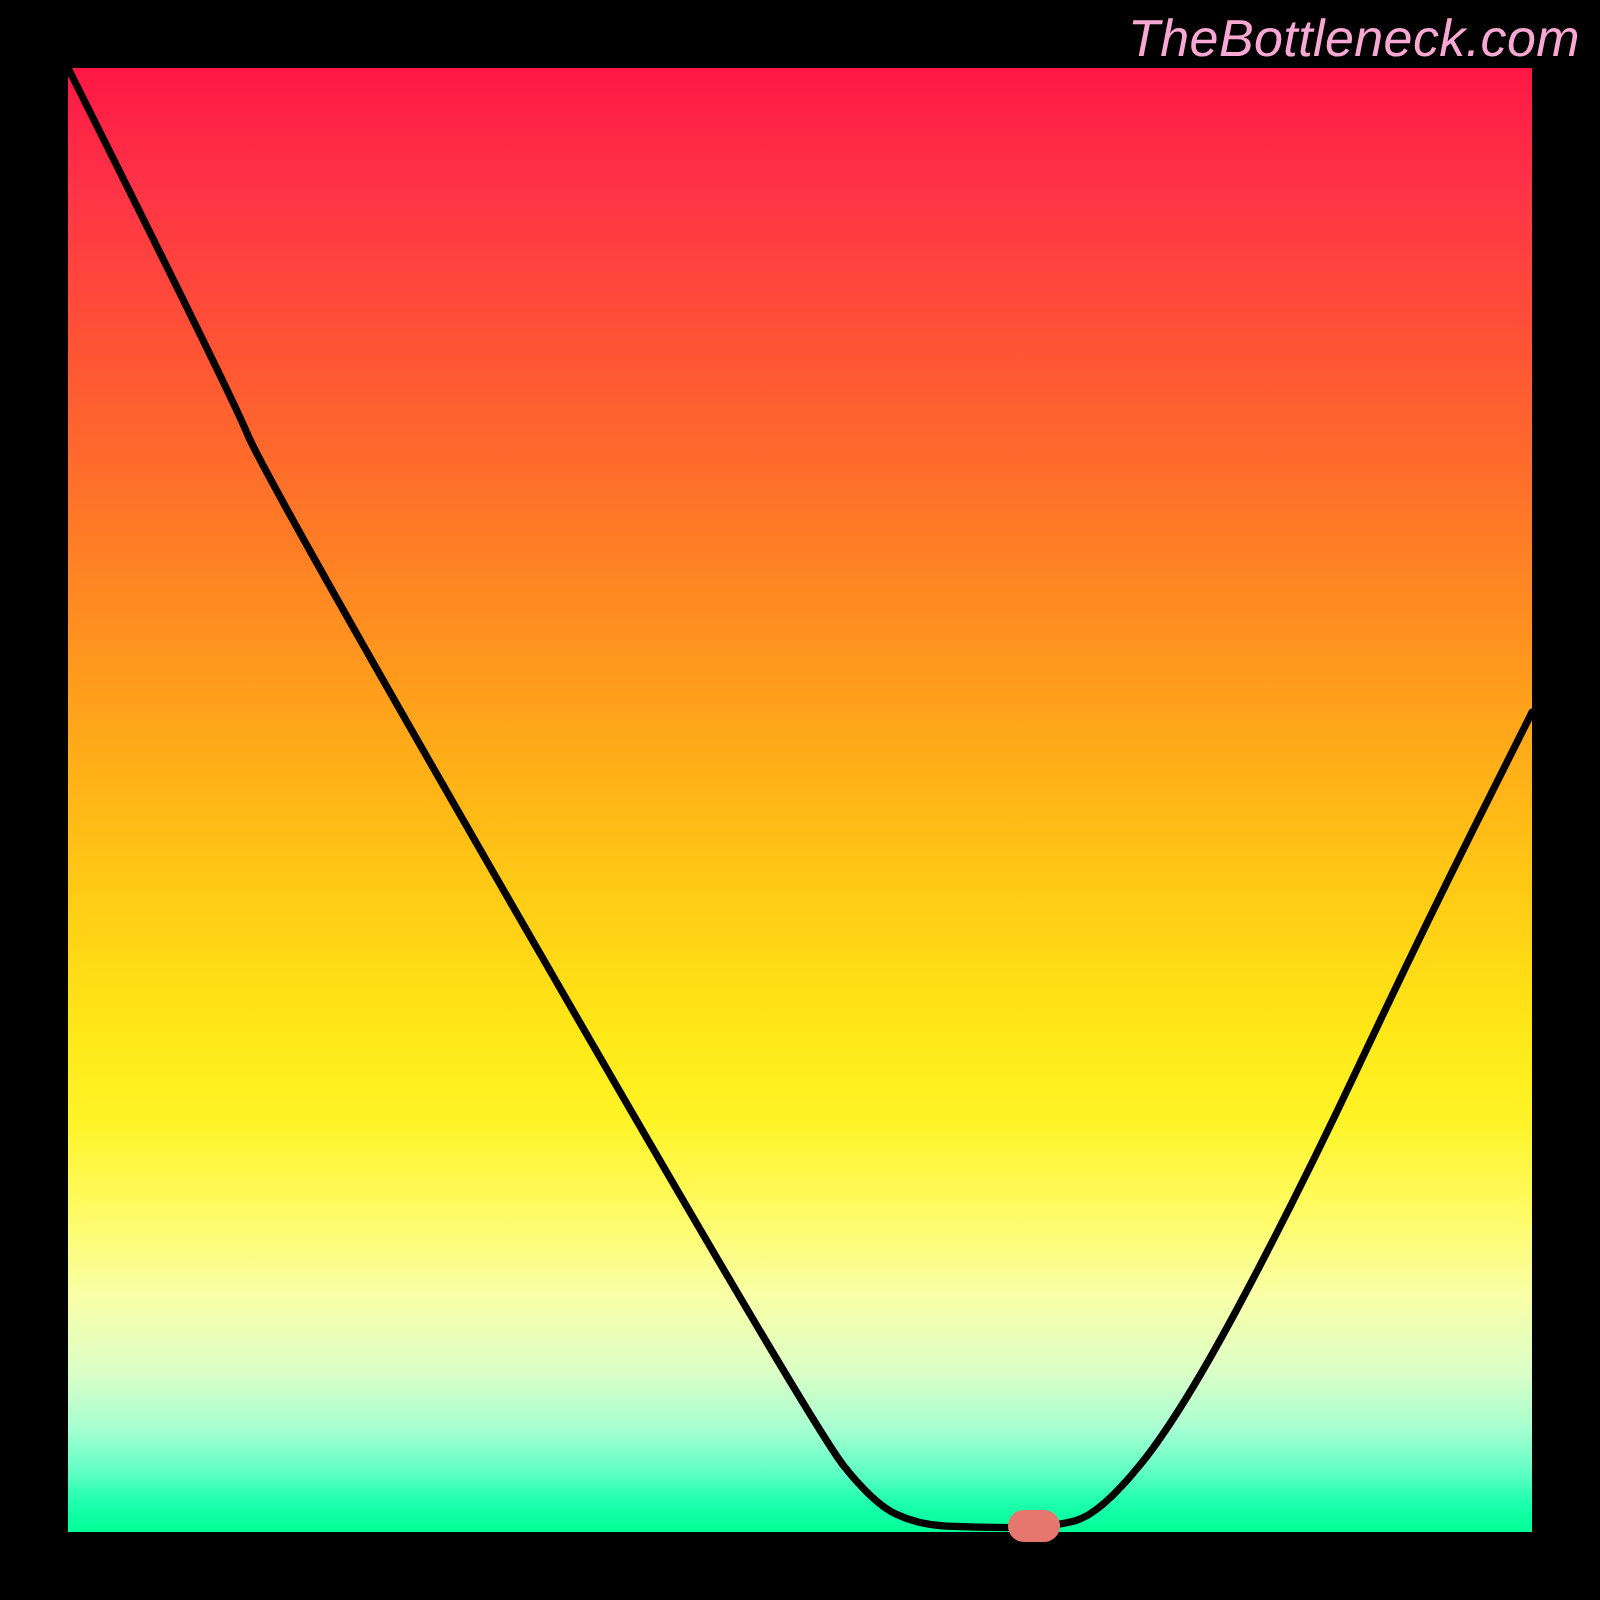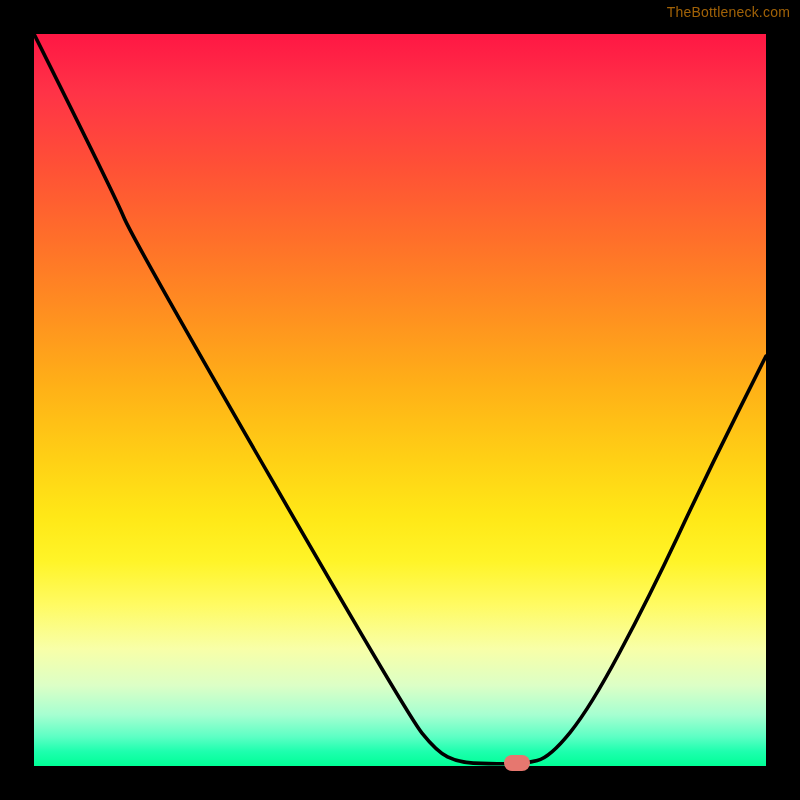--- a/index.html
+++ b/index.html
@@ -14,25 +14,26 @@
   .frame {
     position: relative;
     width: 800px;
     height: 800px;
     background: #000;
   }
   .watermark {
     position: absolute;
     top: 4px;
     right: 10px;
-    color: #a16207;
-    font-size: 14px;
+    color: #f9a8d4;
+    font-size: 26px;
     font-weight: 500;
     letter-spacing: 0.2px;
     z-index: 20;
+    font-style: italic;
   }
   .plot-area {
     position: absolute;
     left: 34px;
     top: 34px;
     width: 732px;
     height: 732px;
     background: linear-gradient(
       to bottom,
       #ff1744 0%,

